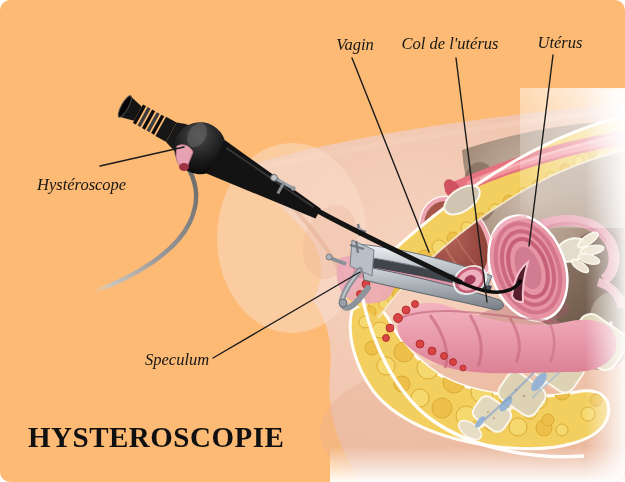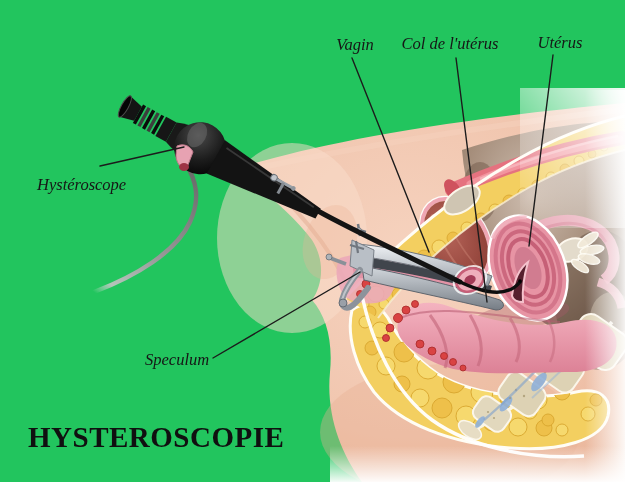--- a/index.html
+++ b/index.html
@@ -1,18 +1,19 @@
 <!DOCTYPE html>
 <html><head>
 <meta charset="utf-8">
 <style>
   html,body{margin:0;padding:0;background:#fff;}
   #stage{
-    position:relative;width:625px;height:482px;background:#22c55e;overflow:hidden;
+    position:relative;width:625px;height:482px;background:#fdba74;overflow:hidden;
     font-family:"Liberation Serif","DejaVu Serif",serif;
+    border-radius:10px;
   }
   svg{display:block}
   .lbl{font-family:"Liberation Serif","DejaVu Serif",serif;font-style:italic;font-size:16.5px;fill:#161616;}
   .ttl{font-family:"Liberation Serif","DejaVu Serif",serif;font-weight:bold;font-size:29px;fill:#101010;letter-spacing:.5px;}
   .leader{stroke:#1c1c1c;stroke-width:1.4;fill:none;stroke-linecap:round;}
 </style>
 </head>
 <body>
 
 <div id="stage">

